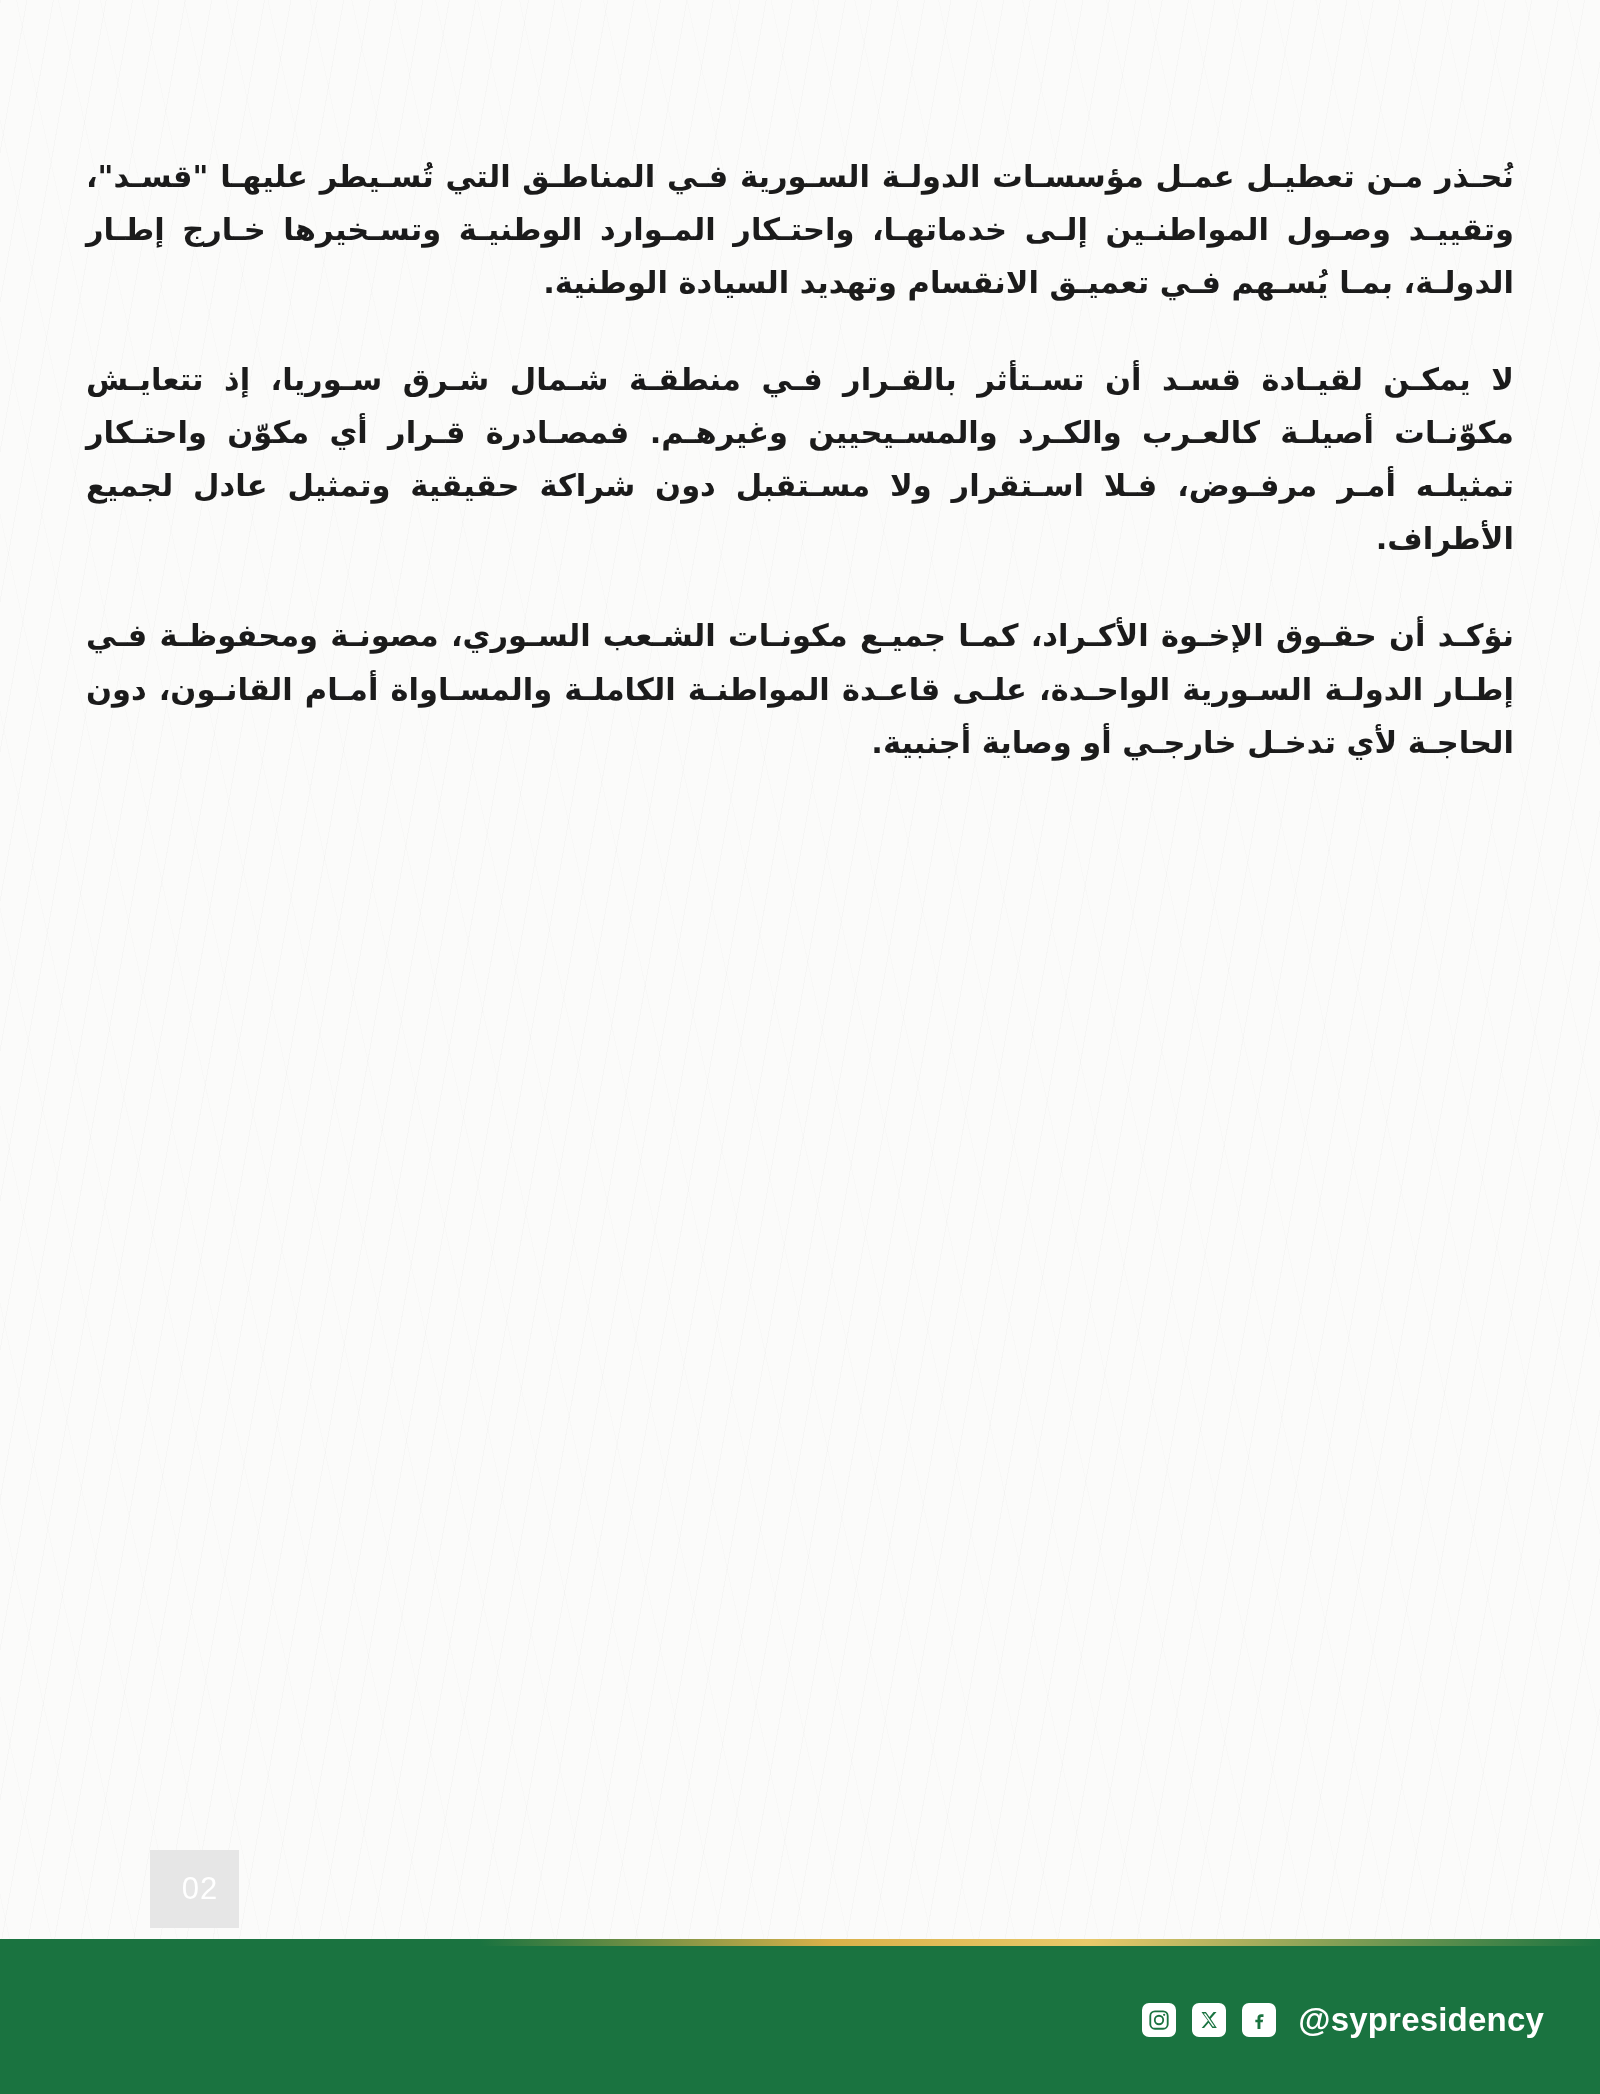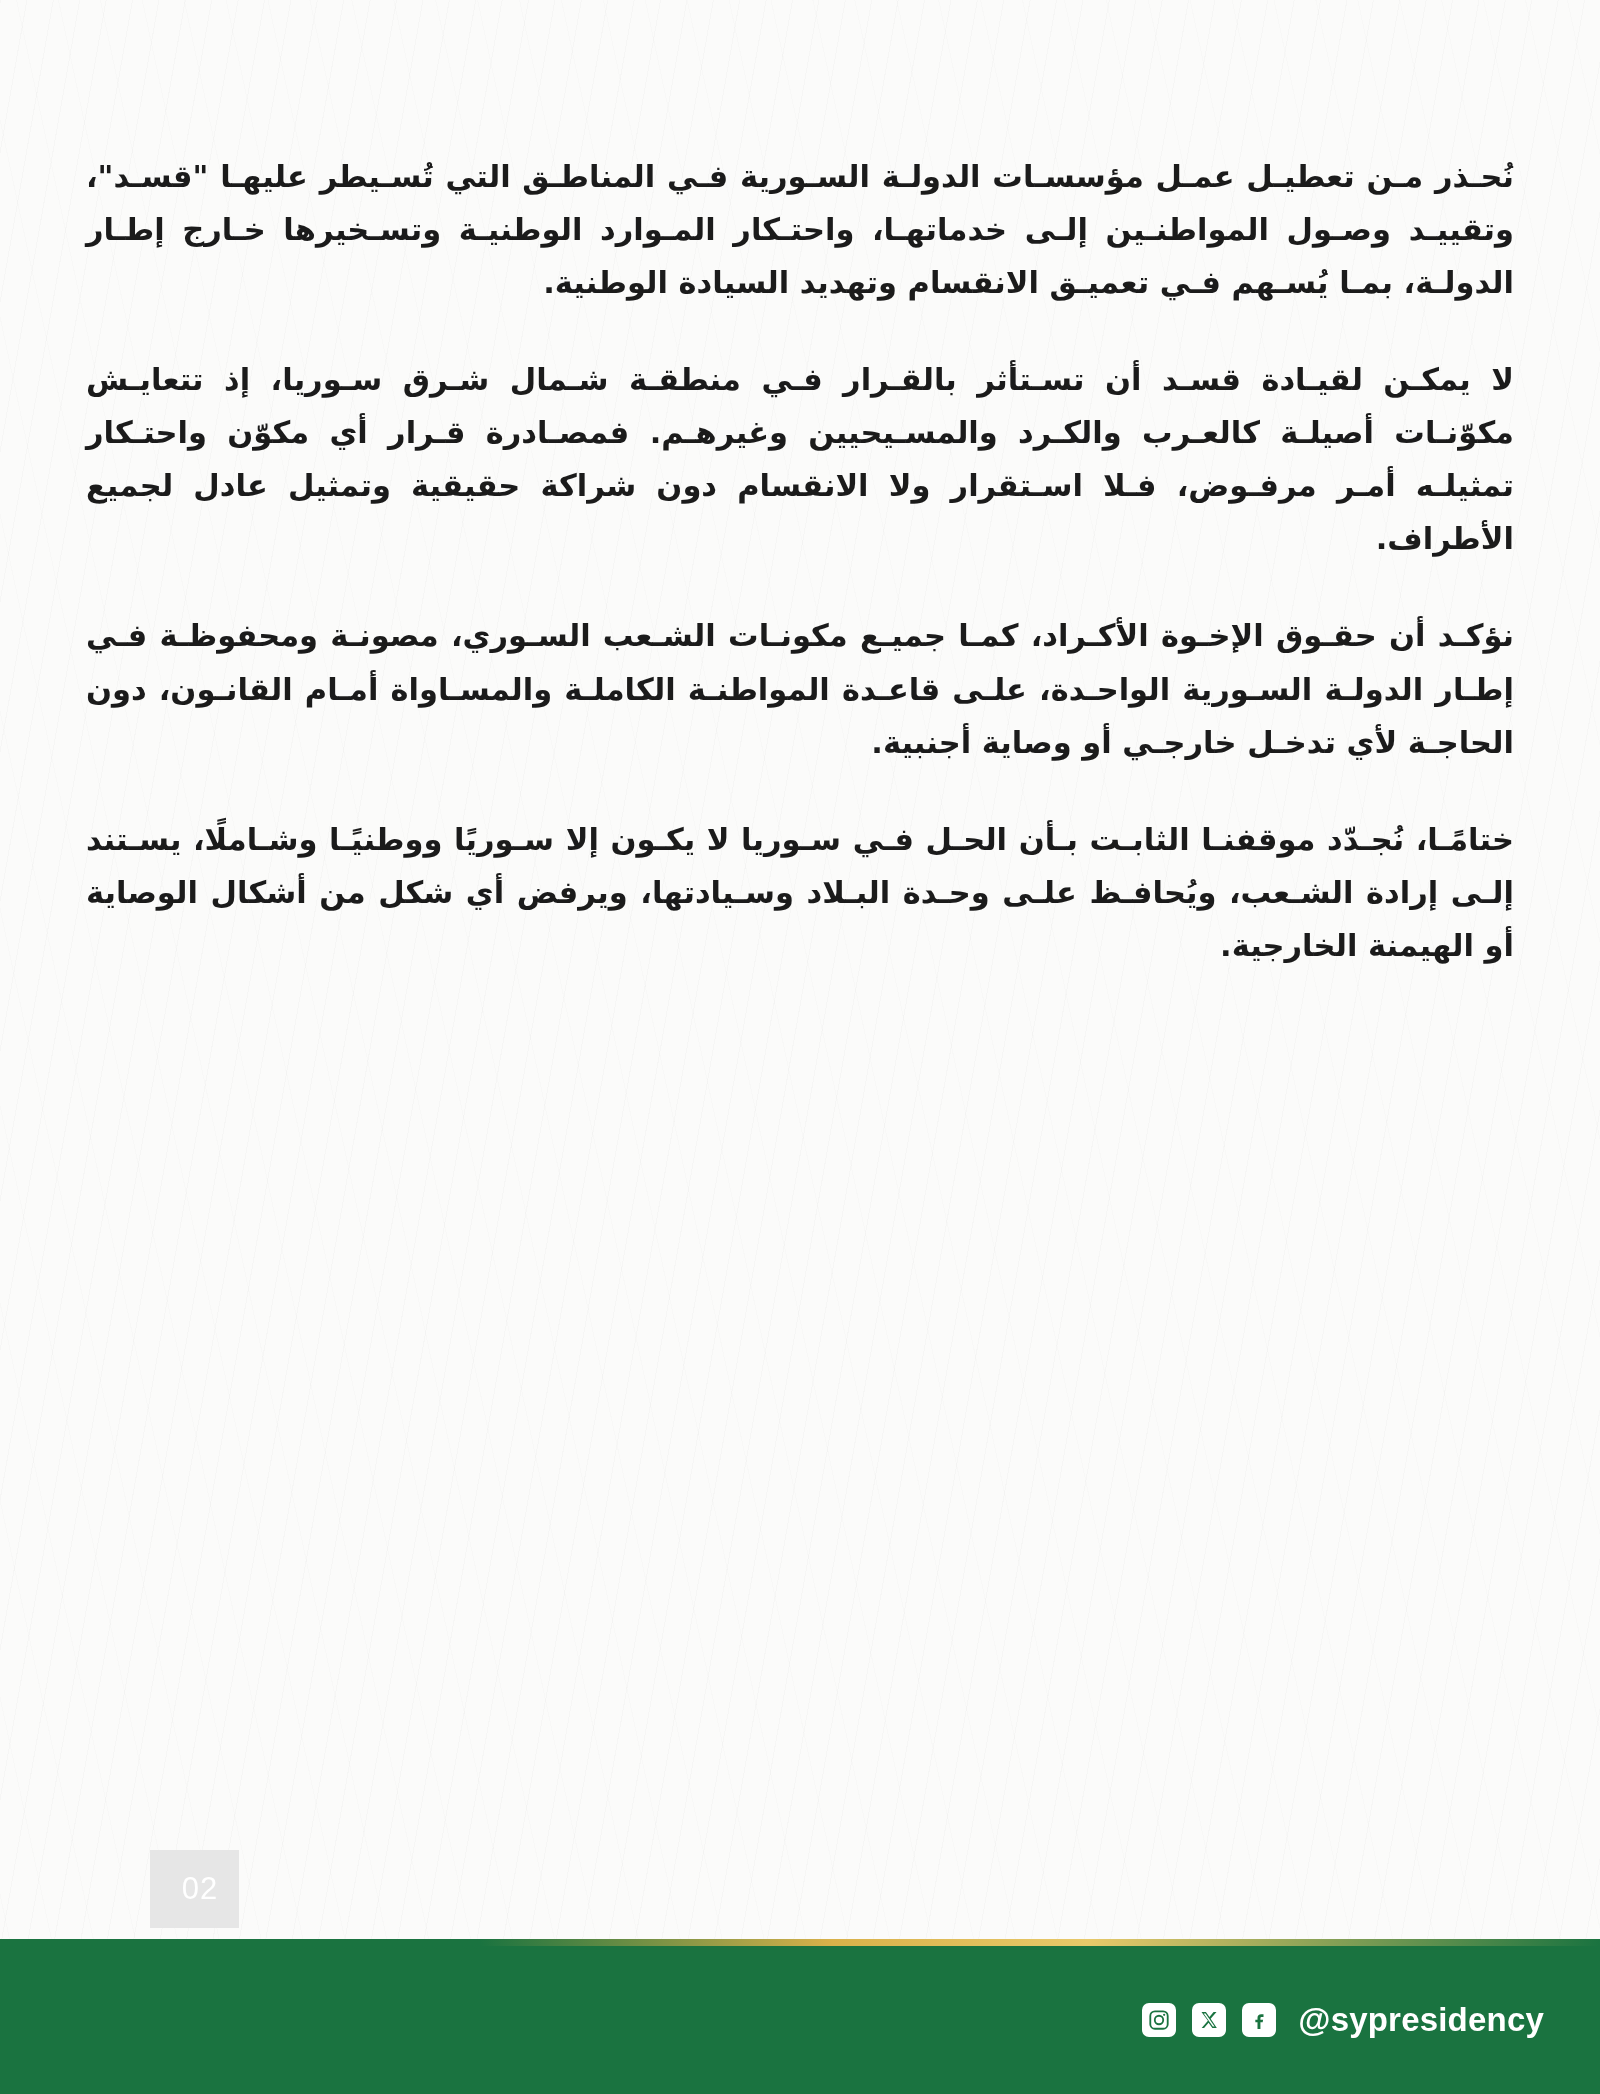--- a/index.html
+++ b/index.html
@@ -139,23 +139,22 @@
     direction: ltr;
   }
 </style>
 </head>
 <body>
 
 <div class="page">
 
   <div class="content">
     <p class="para">نُحـذر مـن تعطيـل عمـل مؤسسـات الدولـة السـورية فـي المناطـق التي تُسـيطر عليهـا "قسـد"، وتقييـد وصـول المواطنـين إلـى خدماتهـا، واحتـكار المـوارد الوطنيـة وتسـخيرها خـارج إطـار الدولـة، بمـا يُسـهم فـي تعميـق الانقسام وتهديد السيادة الوطنية.</p>
-    <p class="para">لا يمكـن لقيـادة قسـد أن تسـتأثر بالقـرار فـي منطقـة شـمال شـرق سـوريا، إذ تتعايـش مكوّنـات أصيلـة كالعـرب والكـرد والمسـيحيين وغيرهـم. فمصـادرة قـرار أي مكوّن واحتـكار تمثيلـه أمـر مرفـوض، فـلا اسـتقرار ولا الانقسام دون شراكة حقيقية وتمثيل عادل لجميع الأطراف.</p>
+    <p class="para">لا يمكـن لقيـادة قسـد أن تسـتأثر بالقـرار فـي منطقـة شـمال شـرق سـوريا، إذ تتعايـش مكوّنـات أصيلـة كالعـرب والكـرد والمسـيحيين وغيرهـم. فمصـادرة قـرار أي مكوّن واحتـكار تمثيلـه أمـر مرفـوض، فـلا اسـتقرار ولا مسـتقبل دون شراكة حقيقية وتمثيل عادل لجميع الأطراف.</p>
     <p class="para">نؤكـد أن حقـوق الإخـوة الأكـراد، كمـا جميـع مكونـات الشـعب السـوري، مصونـة ومحفوظـة فـي إطـار الدولـة السـورية الواحـدة، علـى قاعـدة المواطنـة الكاملـة والمسـاواة أمـام القانـون، دون الحاجـة لأي تدخـل خارجـي أو وصاية أجنبية.</p>
-    <p class="para">ختامًـا، نُجـدّد موقفنـا الثابـت بـأن الحـل فـي سـوريا لا يكـون إلا سـوريًا ووطنيًـا وشـاملًا، يسـتند إلـى إرادة الشـعب، ويُحافـظ علـى وحـدة البـلاد وسـيادتها، ويرفض أي شكل من أشكال الوصاية أو الهيمنة الخارجية.</p>
   </div>
 
   <div class="page-number">02</div>
 
   <div class="footer-topline"></div>
 
   <div class="footer">
 
     <div class="socials">
 

